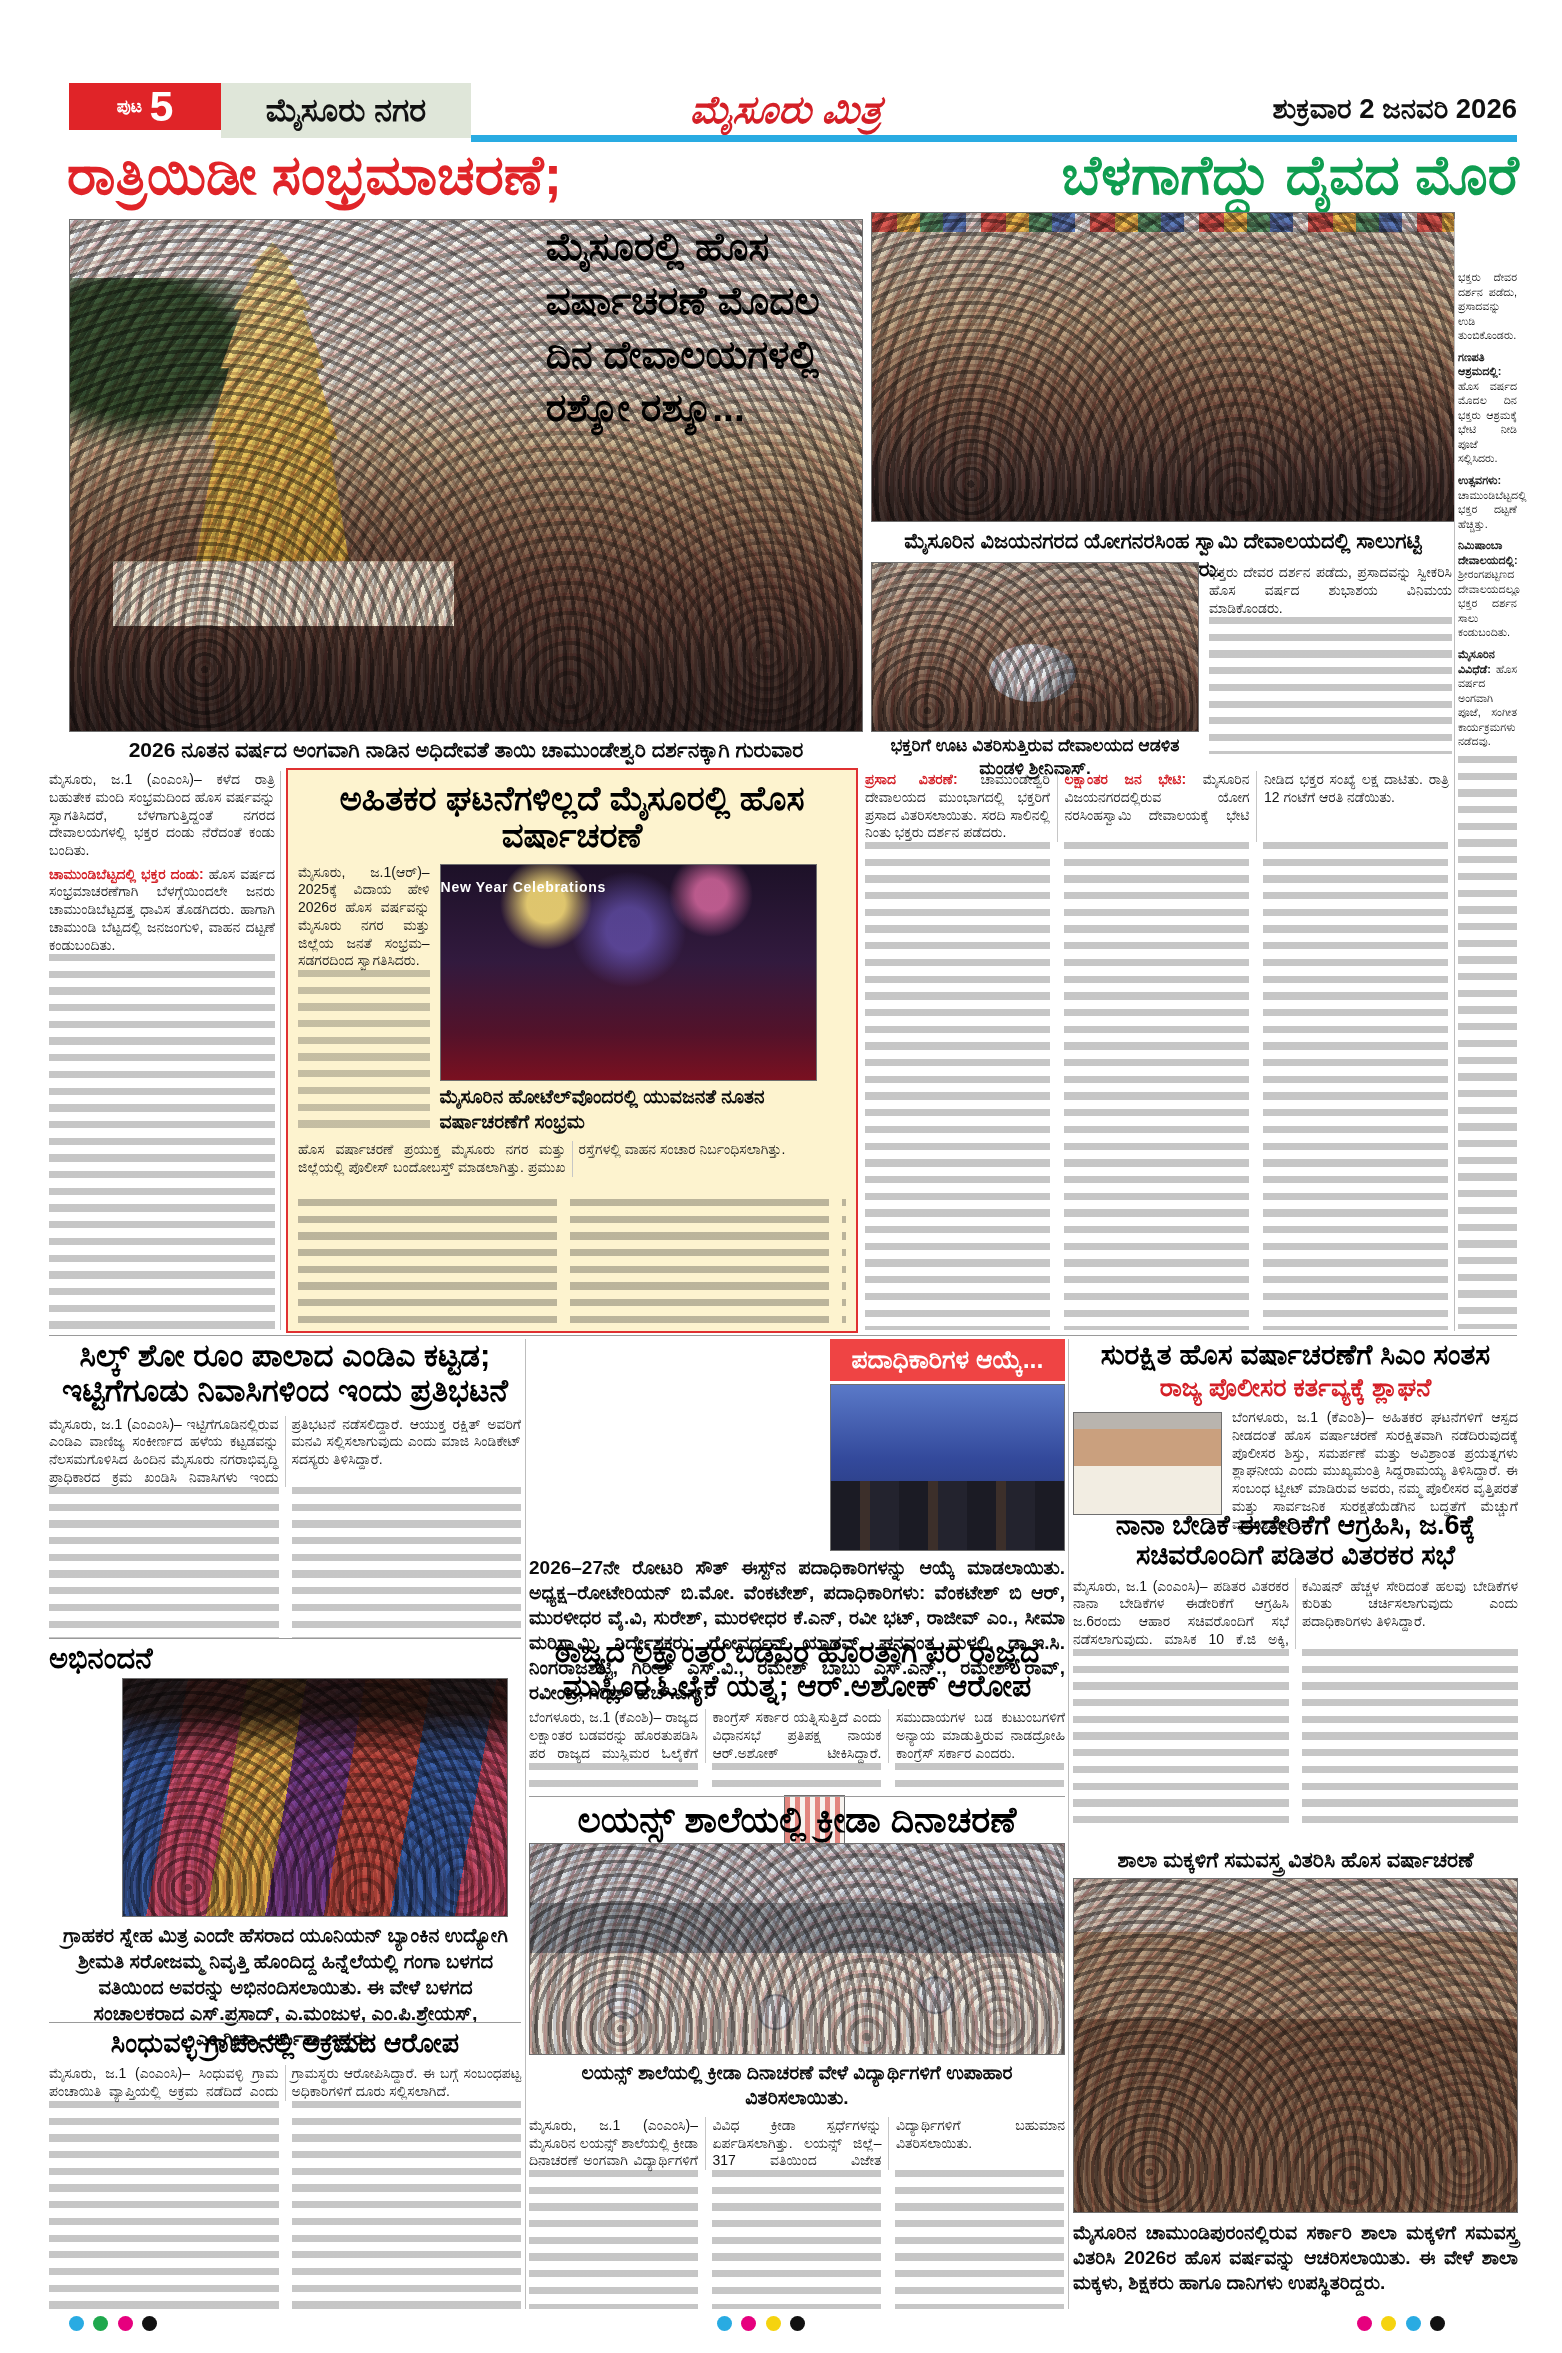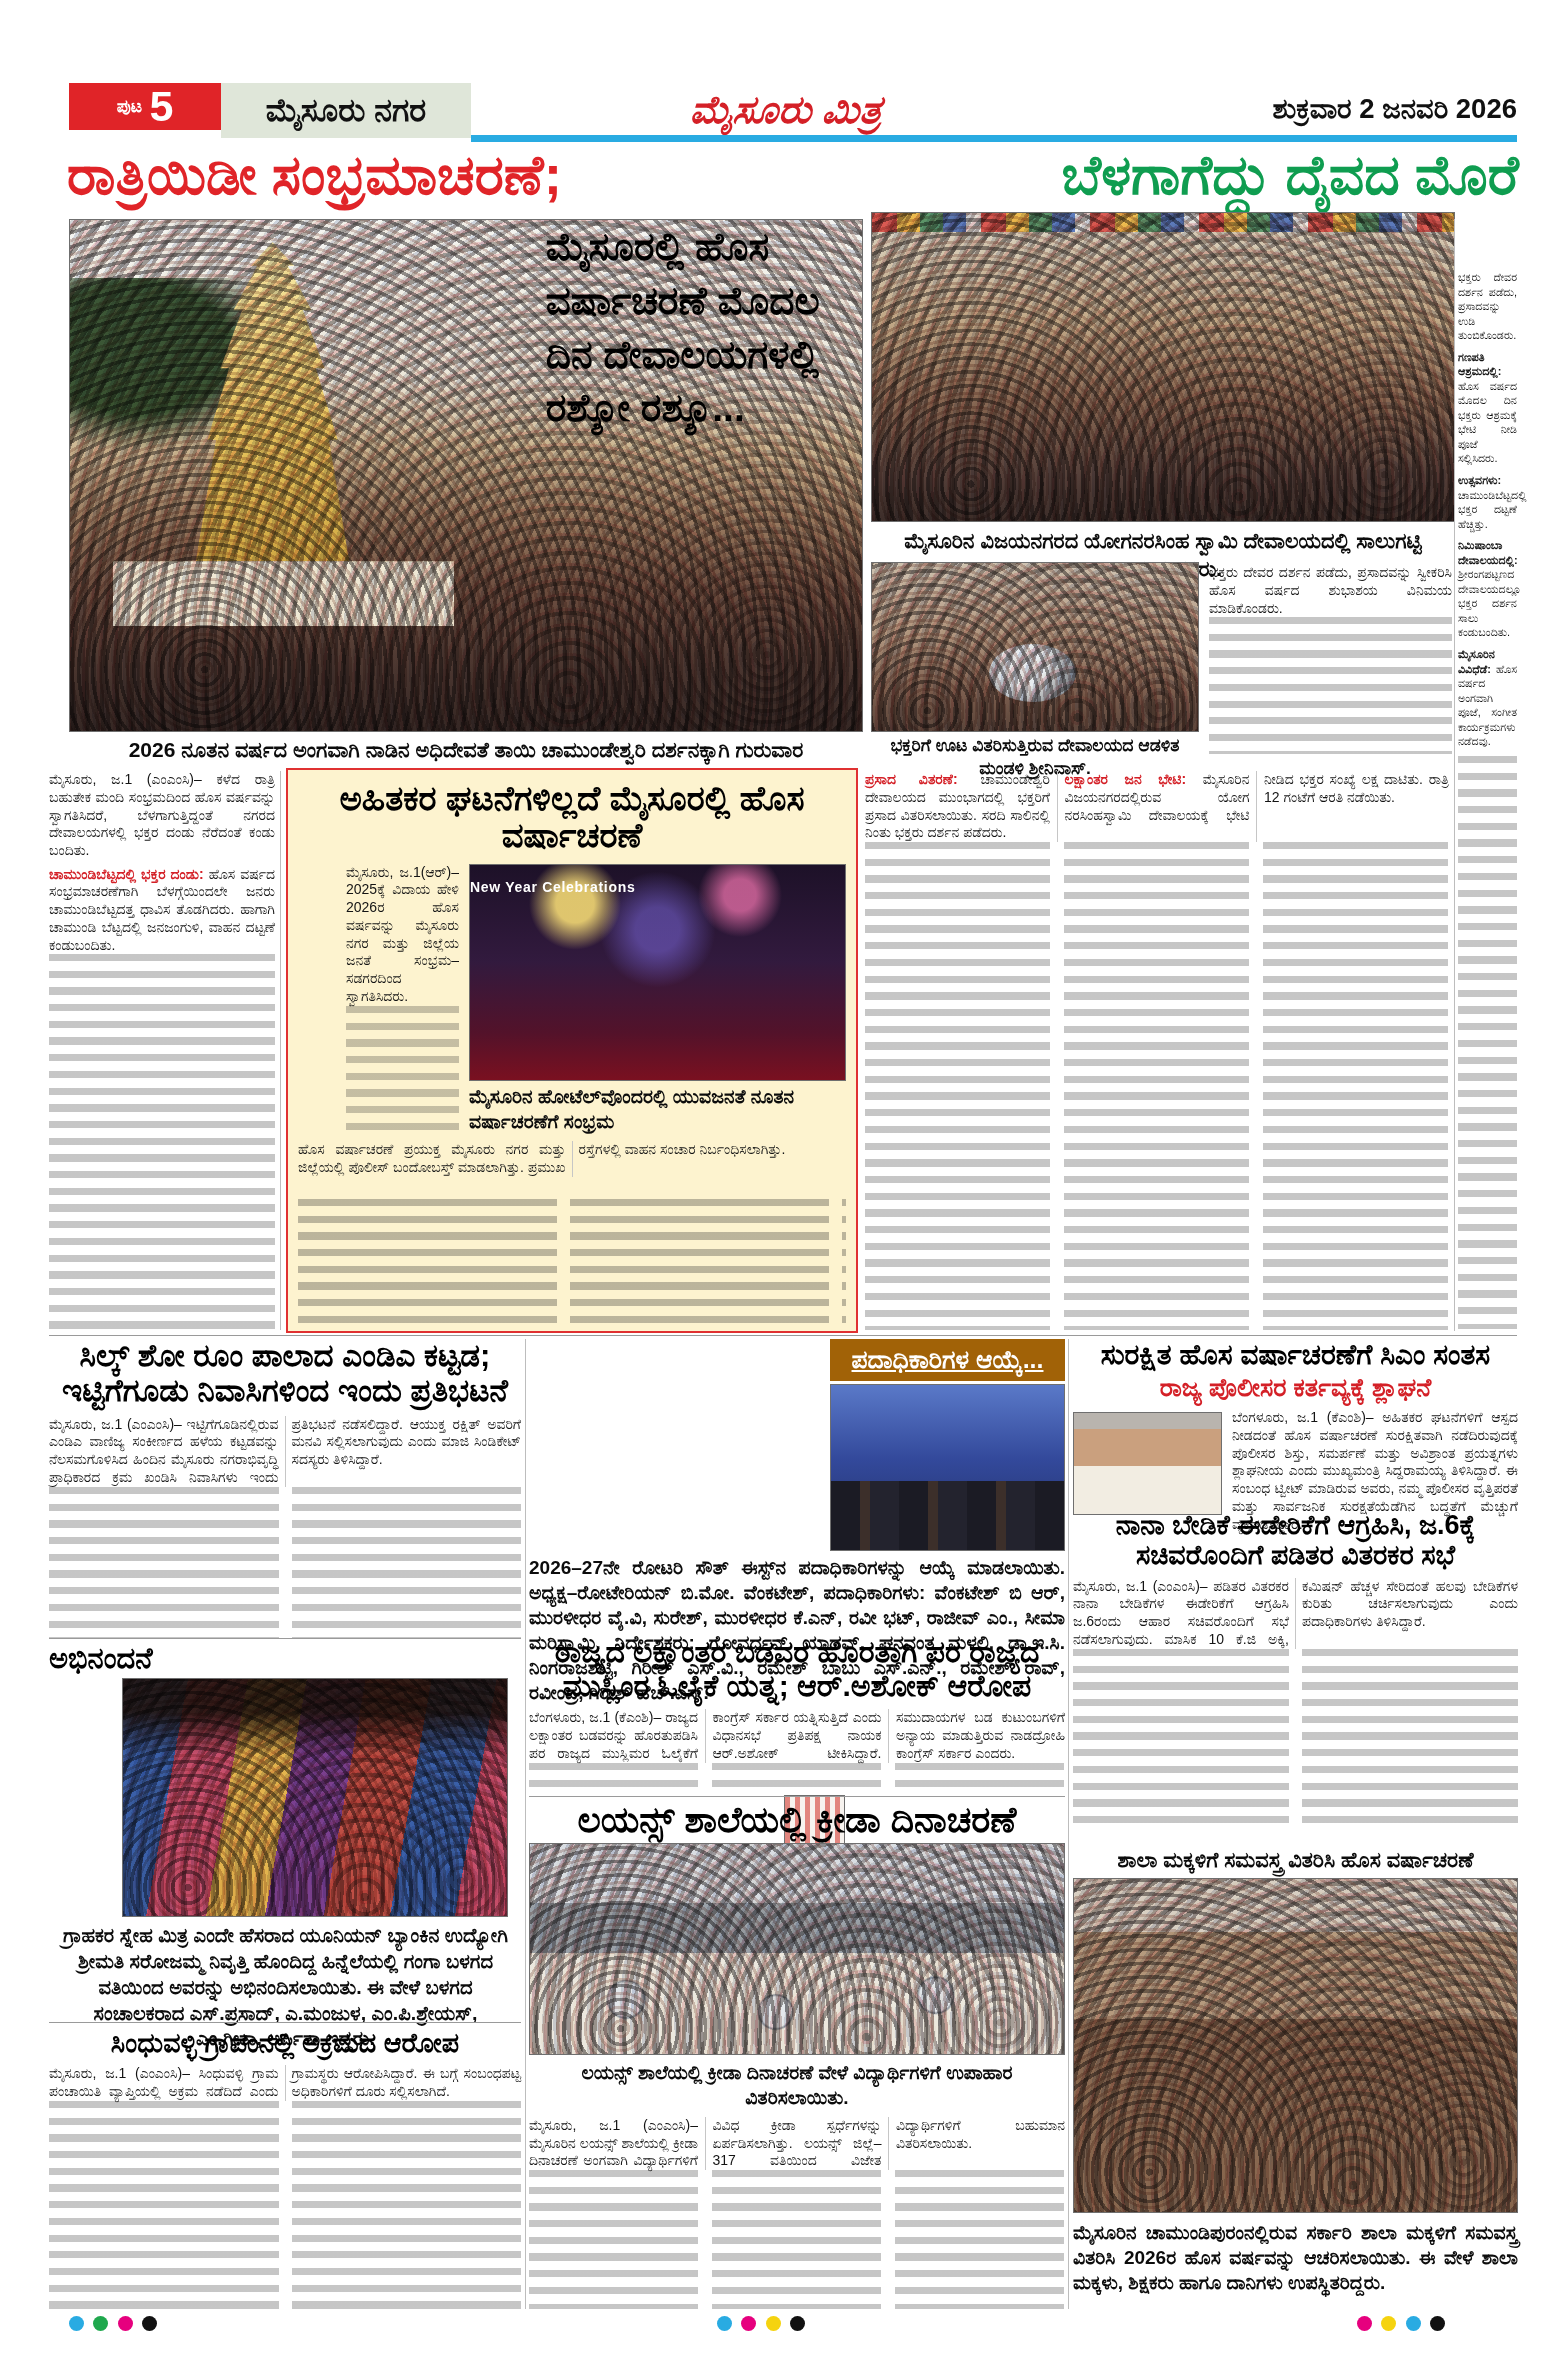--- a/index.html
+++ b/index.html
@@ -91,21 +91,21 @@
   .col{position:absolute;display:flex;flex-direction:column;}
   .side-col{left:1209px;top:564px;width:243px;height:190px;}
   .far-right-col{left:1458px;top:270px;width:59px;height:1059px;font-size:11px;}
   .far-right-col .brief{font-size:11px;line-height:1.32;text-align:justify;margin:0 0 7.2px;}
   .lead-left-col{left:49px;top:771px;width:226px;height:559px;}
   .mid-right-cols{left:865px;top:771px;width:584px;height:559px;}
   .three-col-m{column-count:3;column-gap:14.5px;column-rule:0.7px solid #c6c6c6;}
   .cream-box{position:absolute;left:286px;top:768px;width:572px;height:565px;background:#fdf3cf;
      border:2.2px solid #e03131;padding:7.2px 10px;display:flex;flex-direction:column;}
   .cream-headline{font-size:34px;font-weight:bold;text-align:center;line-height:1.1;margin:2.9px 0 8.7px;color:#000;}
-  .cream-row{display:flex;gap:10px;margin-left:48px;}
+  .cream-row{display:flex;gap:10px;}
   .cream-textcol{width:154px;display:flex;flex-direction:column;}
   .cream-bottom{margin-top:7.2px;flex:1;display:flex;flex-direction:column;gap:22px;}
   .two-col{column-count:2;column-gap:13px;column-rule:0.7px solid #c6c6c6;}
   .three-col{column-count:3;column-gap:14.5px;column-rule:0.7px solid #c6c6c6;}
   .block{position:absolute;display:flex;flex-direction:column;}
   .block h1,.block h2{margin:0 0 7.2px;text-align:center;color:#000;line-height:1.12;}
   .silk-block{left:49px;top:1339px;width:472px;height:300px;justify-content:center;}
   .silk-block h2{font-size:31px;}
   .abhi-head{position:absolute;left:49px;top:1642px;font-size:29px;font-weight:bold;color:#000;}
   .sindhu-block{left:49px;top:2028px;width:472px;height:281px;}
@@ -115,22 +115,22 @@
   .ashok-body{position:relative;}
   .lions-block{left:529px;top:1800px;width:536px;height:509px;}
   .lions-block h1{font-size:36px;margin:0 0 2.9px;}
   .lions-photo-wrap{position:relative;width:536px;height:212px;}
   .cm-block{left:1073px;top:1339px;width:445px;height:183px;}
   .cm-block h2{font-size:28px;margin-bottom:2.9px;}
   .red-center{margin:0 0 5.8px;text-align:center;color:#d42027;font-size:25px;font-weight:bold;}
   .ration-block{left:1073px;top:1510px;width:445px;height:319px;}
   .ration-block h2{font-size:27px;}
   .uniform-lead{left:1073px;top:1846px;width:445px;font-size:21px;}
-  .red-banner{position:absolute;left:830px;top:1339px;width:235px;height:42px;background:#a16207;color:#fff;
-     display:flex;align-items:center;justify-content:center;font-size:25px;font-weight:bold;text-decoration:underline;}
+  .red-banner{position:absolute;left:830px;top:1339px;width:235px;height:42px;background:#ef4444;color:#fff;
+     display:flex;align-items:center;justify-content:center;font-size:25px;font-weight:bold;}
   
   .fill{flex:1 1 auto;min-height:14.5px;background-image:repeating-linear-gradient(to bottom, rgba(35,35,35,.26) 0 7.2px, transparent 7.2px 16.7px);}
   .fill-l2{background-image:repeating-linear-gradient(to right, transparent 0 230px, #fff 230px 243px),
            repeating-linear-gradient(to bottom, rgba(35,35,35,.26) 0 7.2px, transparent 7.2px 16.7px);}
   .fill-c3{background-image:repeating-linear-gradient(to right, transparent 0 169px, #fff 169px 183px),
            repeating-linear-gradient(to bottom, rgba(35,35,35,.26) 0 7.2px, transparent 7.2px 16.7px);}
   .fill-r2{background-image:repeating-linear-gradient(to right, transparent 0 216px, #fff 216px 229px),
            repeating-linear-gradient(to bottom, rgba(35,35,35,.26) 0 7.2px, transparent 7.2px 16.7px);}
   .fill-m3{background-image:repeating-linear-gradient(to right, transparent 0 185px, #fff 185px 199px),
            repeating-linear-gradient(to bottom, rgba(35,35,35,.26) 0 7.2px, transparent 7.2px 16.7px);}

